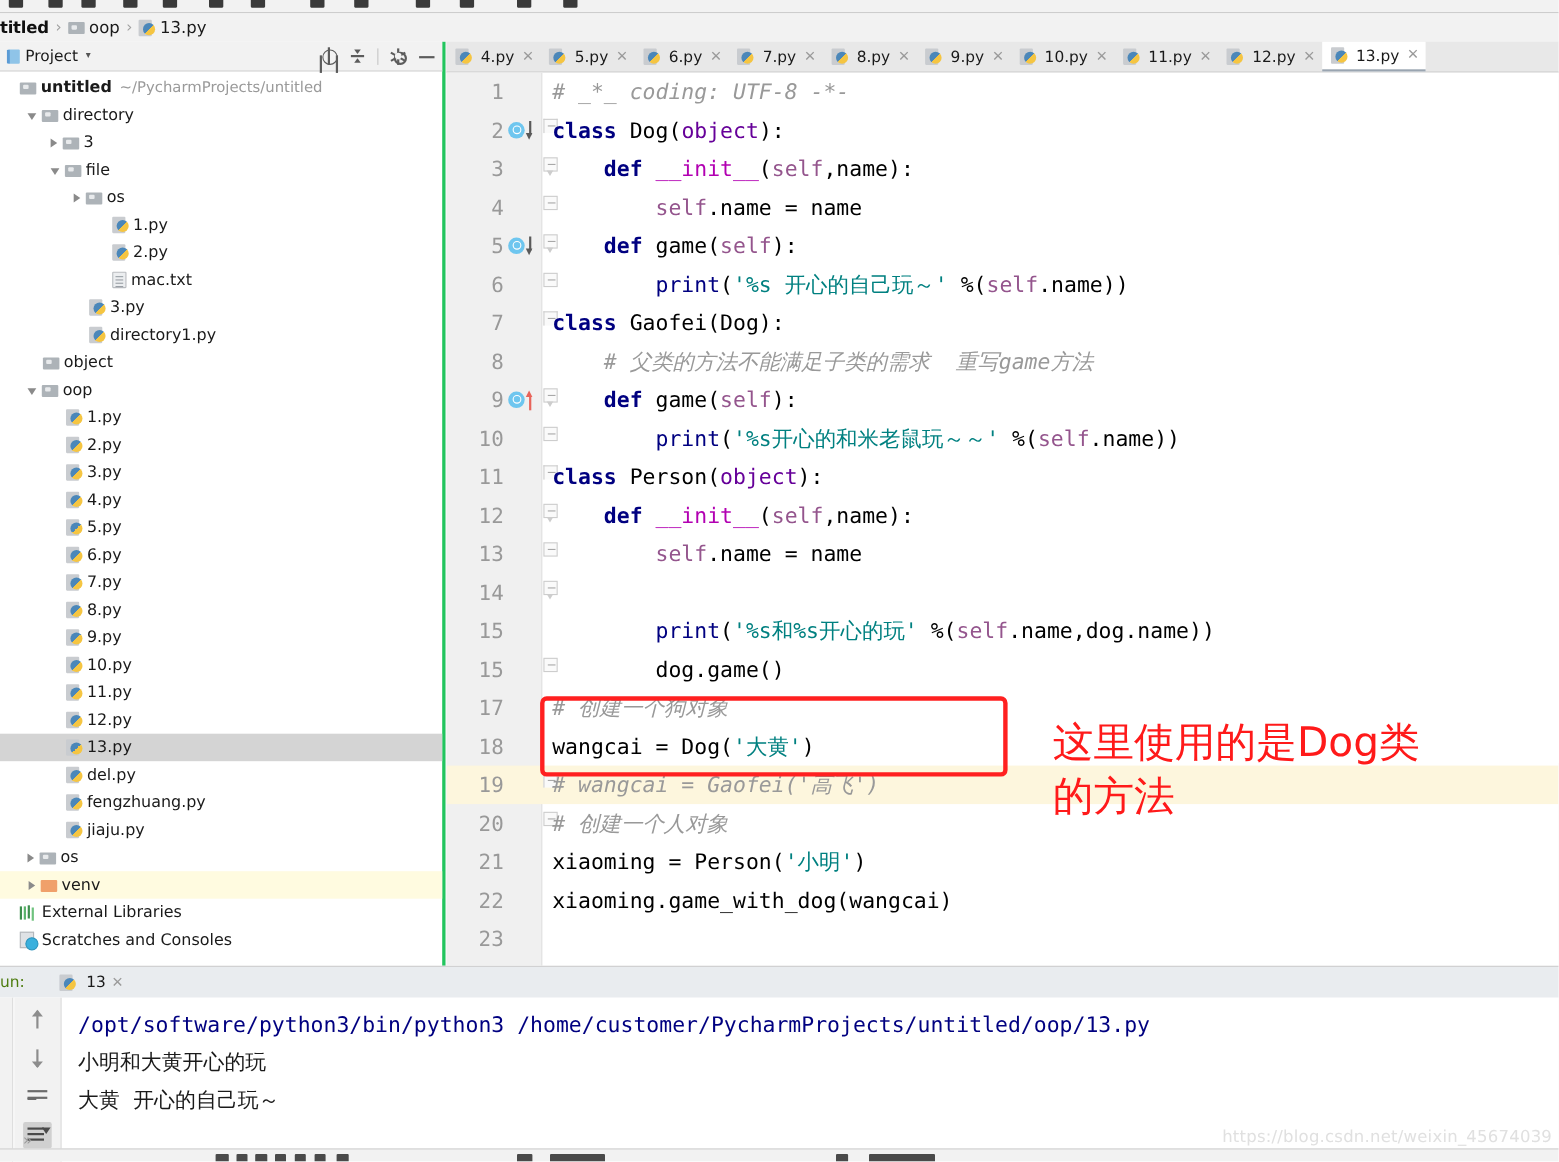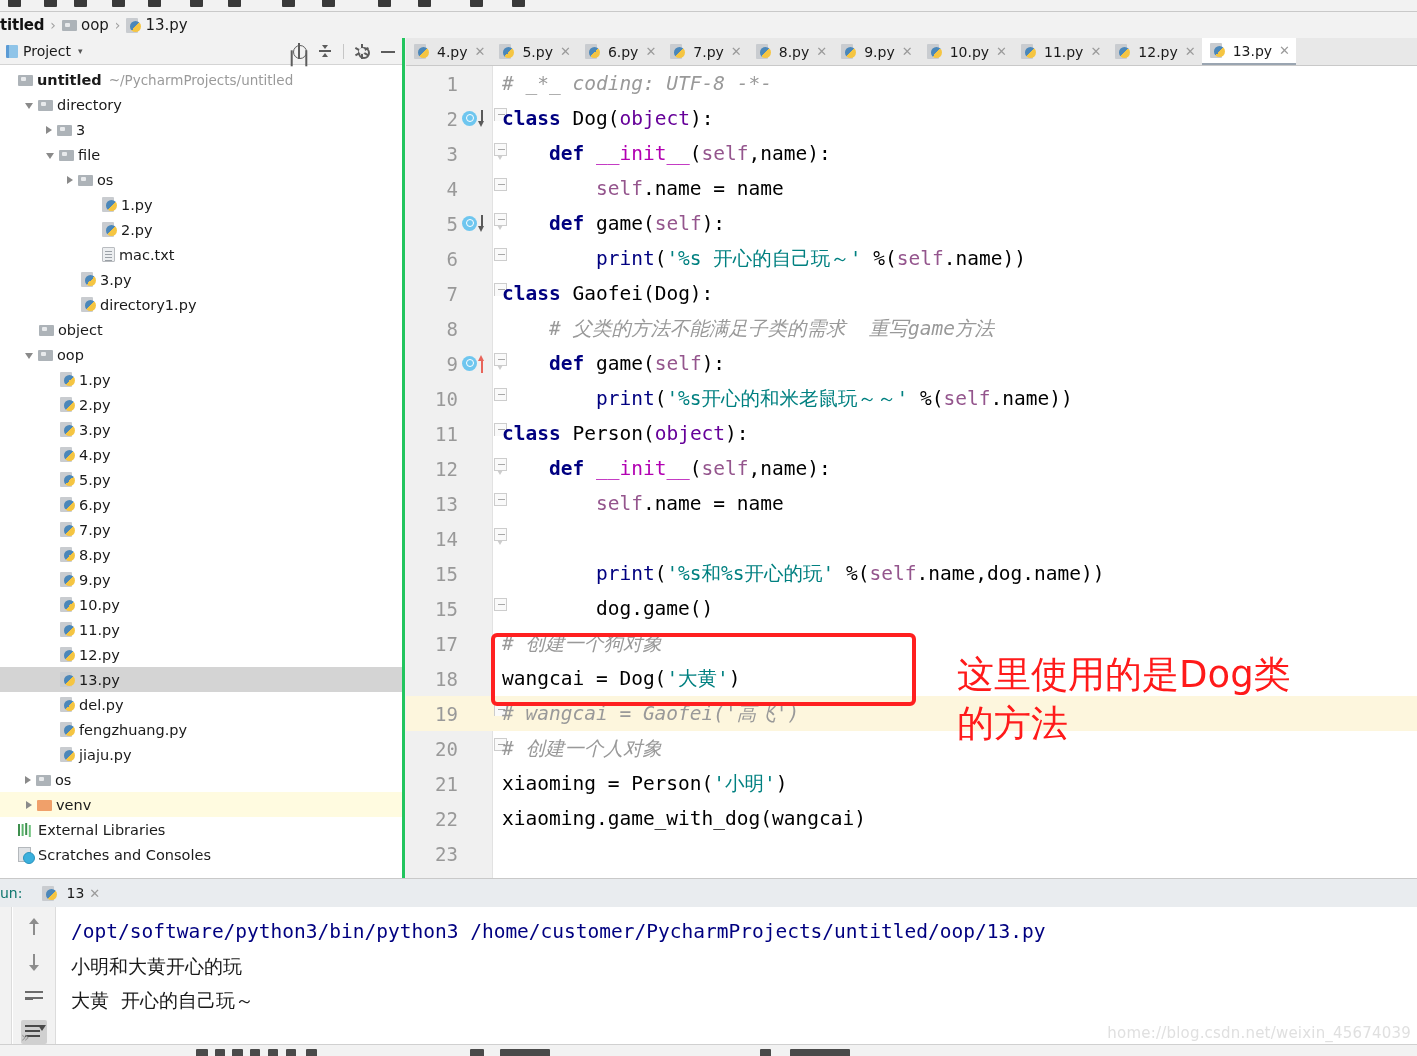--- a/index.html
+++ b/index.html
@@ -274,21 +274,21 @@
 
   
   .run-panel {
     position: absolute; top: 878px; left: 0; width: 1417px; height: 178px;
     background: #ffffff; border-top: 1px solid #c9c9c9;
   }
   .run-header {
     height: 28px; background: #e9ecef; display: flex; align-items: center;
     padding-left: 0px; font-size: 14px; color: #1a1a1a;
   }
-  .run-label { color: #0f766e; margin-right: 12px; }
+  .run-label { color: #4d7c0f; margin-right: 24px; }
   .run-tab {
     display: flex; align-items: center; gap: 5px; padding: 0 8px;
     background: #e9ecef;
   }
   .run-body { position: relative; height: 150px; background: #ffffff; }
   .run-side {
     position: absolute; left: 0; top: 0; width: 12px; height: 150px;
     background: #f2f2f2; border-right: 1px solid #dcdcdc;
   }
   .run-toolbar {
@@ -673,21 +673,21 @@
       <div class="run-side"></div>
       <div class="run-toolbar">
         <span class="rt-btn arrow-up"></span>
         <span class="rt-btn arrow-down"></span>
         <span class="rt-btn wrap-ic"></span>
         <span class="rt-btn scroll-end on"></span>
         <span class="rt-more">»</span>
       </div>
       <div class="console" id="consoleHost"><div class="c-cmd">/opt/software/python3/bin/python3 /home/customer/PycharmProjects/untitled/oop/13.py</div><div class="c-out">小明和大黄开心的玩</div><div class="c-out">大黄  开心的自己玩～</div></div>
     </div>
-    <div class="watermark">home://blog.csdn.net/weixin_45674039</div>
+    <div class="watermark">https://blog.csdn.net/weixin_45674039</div>
   </div>
 
   <div class="bottom-strip" id="bsStrip">
       <i class="bs-ic" style="left: 196px; width: 12px;"></i>
       <i class="bs-ic" style="left: 215px; width: 10px;"></i>
       <i class="bs-ic" style="left: 232px; width: 11px;"></i>
       <i class="bs-ic" style="left: 250px; width: 10px;"></i>
       <i class="bs-ic" style="left: 268px; width: 10px;"></i>
       <i class="bs-ic" style="left: 286px; width: 10px;"></i>
       <i class="bs-ic" style="left: 306px; width: 11px;"></i>

